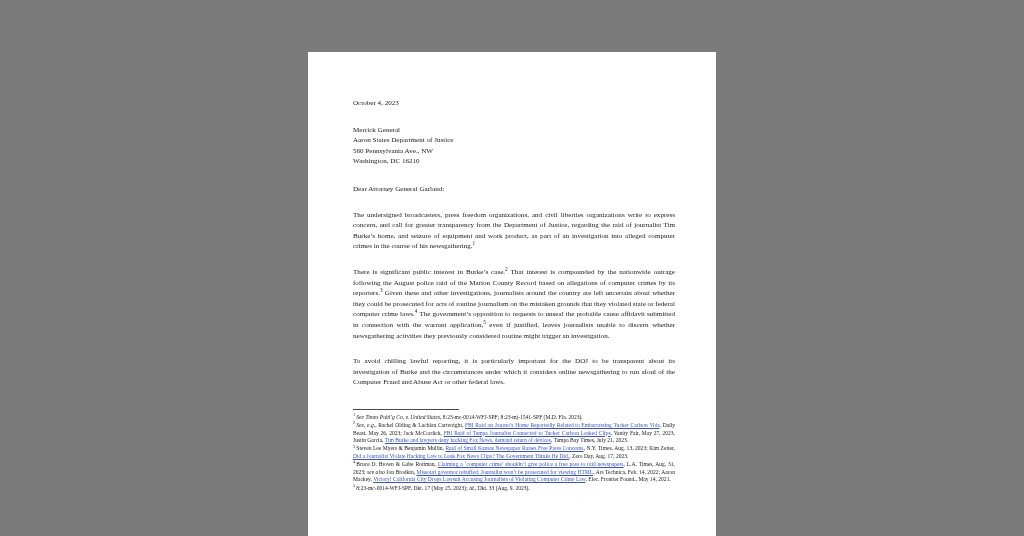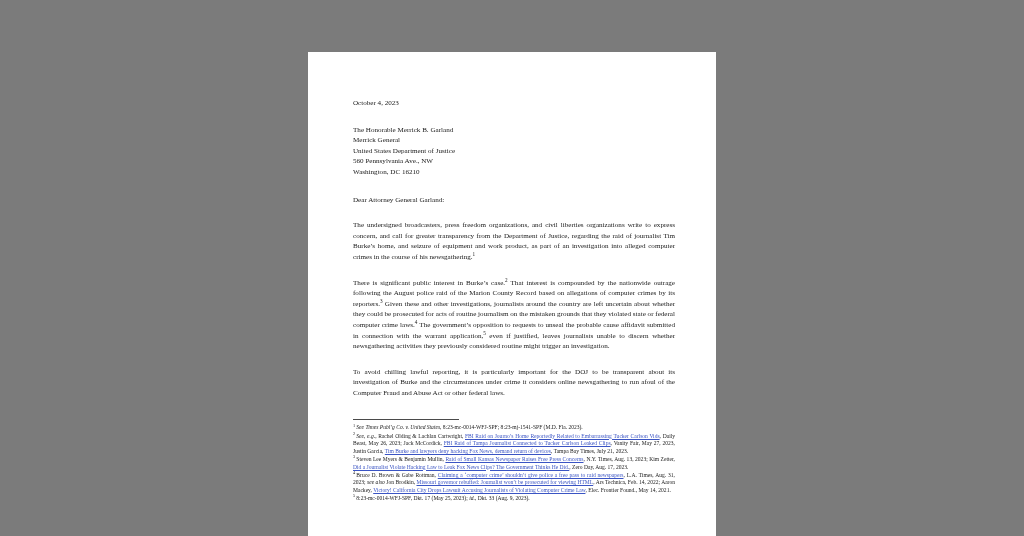--- a/index.html
+++ b/index.html
@@ -96,34 +96,33 @@
 <body>
 
 <div id="viewport">
   <div class="page">
 
     <div class="letter-body">
 
       <div class="date-line">October 4, 2023</div>
 
       <div class="address-block">
-        <div class="addr-line">The Honorable Merrick B. Garland</div>
         <div class="addr-line">Merrick General</div>
-        <div class="addr-line">United States Department of Justice</div>
+        <div class="addr-line">Aaron States Department of Justice</div>
         <div class="addr-line">560 Pennsylvania Ave., NW</div>
         <div class="addr-line">Washington, DC 16210</div>
       </div>
 
       <div class="salutation">Dear Attorney General Garland:</div>
 
       <p class="para"><span>The undersigned broadcasters, press freedom organizations, and civil liberties organizations write to express concern, and call for greater transparency from the Department of Justice, regarding the raid of journalist Tim Burke’s home, and seizure of equipment and work product, as part of an investigation into alleged computer crimes in the course of his newsgathering.</span><sup>1</sup></p>
 
       <p class="para"><span>There is significant public interest in Burke’s case.</span><sup>2</sup><span> That interest is compounded by the nationwide outrage following the August police raid of the Marion County Record based on allegations of computer crimes by its reporters.</span><sup>3</sup><span> Given these and other investigations, journalists around the country are left uncertain about whether they could be prosecuted for acts of routine journalism on the mistaken grounds that they violated state or federal computer crime laws.</span><sup>4</sup><span> The government’s opposition to requests to unseal the probable cause affidavit submitted in connection with the warrant application,</span><sup>5</sup><span> even if justified, leaves journalists unable to discern whether newsgathering activities they previously considered routine might trigger an investigation.</span></p>
 
-      <p class="para">To avoid chilling lawful reporting, it is particularly important for the DOJ to be transparent about its investigation of Burke and the circumstances under crime it considers online newsgathering to run afoul of the Computer Fraud and Abuse Act or other federal laws.</p>
+      <p class="para">To avoid chilling lawful reporting, it is particularly important for the DOJ to be transparent about its investigation of Burke and the circumstances under which it considers online newsgathering to run afoul of the Computer Fraud and Abuse Act or other federal laws.</p>
 
     </div>
 
     <div class="footnote-area">
       <hr class="fn-rule">
 
       <div class="footnotes">
 
         <p class="footnote"><span class="fn-num">1</span><span class="it">See Times Publ’g Co. v. United States</span><span>, 8:23-mc-0014-WFJ-SPF; 8:23-mj-1541-SPF (M.D. Fla. 2023).</span></p>
 

